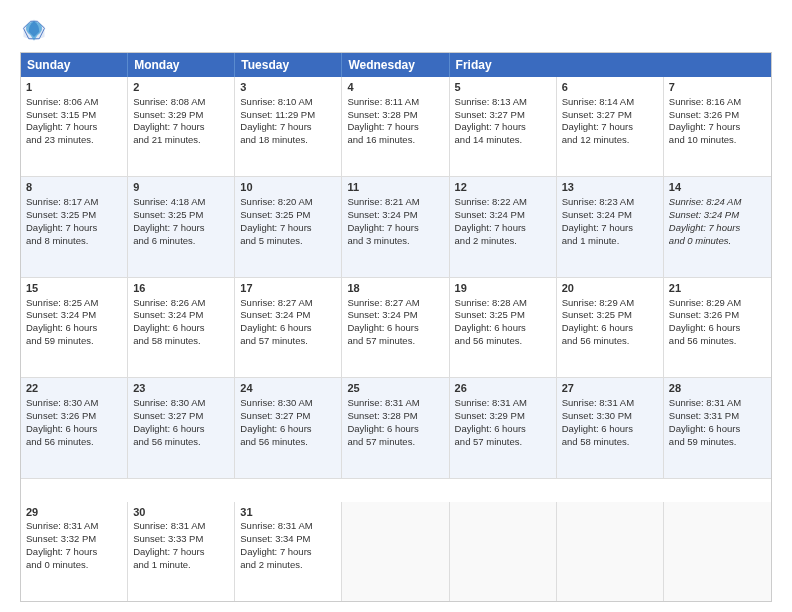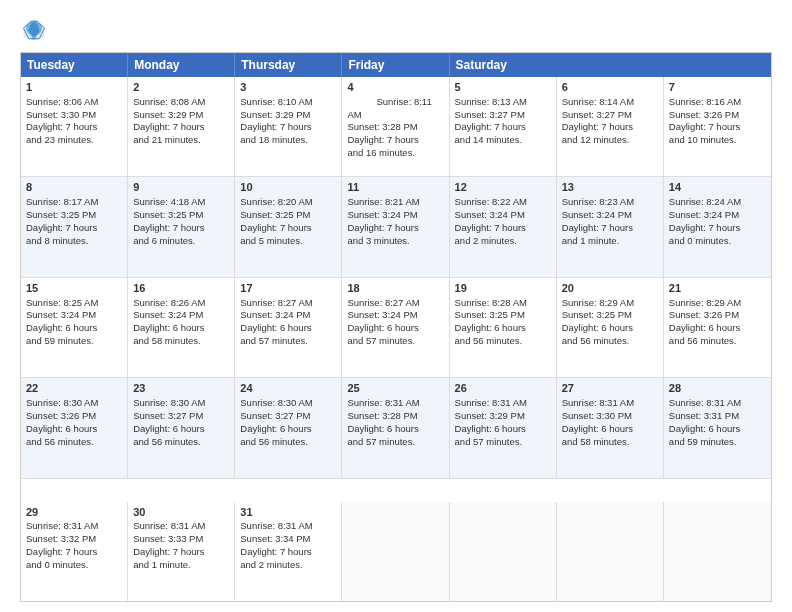--- a/index.html
+++ b/index.html
@@ -123,41 +123,41 @@
       </div>
     </div>
     <div class="title-block">
       <h1></h1>
       <h2></h2>
     </div>
   </div>
 
   <div class="calendar">
     <div class="cal-header">
+    <div class="cal-header-cell">Sunday</div>
+        <div class="cal-header-cell">Monday</div>
         <div class="cal-header-cell">Tuesday</div>
-        <div class="cal-header-cell">Monday</div>
-        <div class="cal-header-cell">Thursday</div>
+        <div class="cal-header-cell">Wednesday</div>
         <div class="cal-header-cell">Friday</div>
-        <div class="cal-header-cell">Saturday</div>
       </div>
     <div class="cal-body">
     <div class="cal-row">
           <div class="cal-cell"><span class="day-num">1</span><span style="white-space: pre-line;">Sunrise: 8:06 AM
-Sunset: 3:30 PM
+Sunset: 3:15 PM
 Daylight: 7 hours
 and 23 minutes.</span></div>
           <div class="cal-cell"><span class="day-num">2</span><span style="white-space: pre-line; margin-top: 20px;">Sunrise: 8:08 AM
 Sunset: 3:29 PM
 Daylight: 7 hours
 and 21 minutes.</span></div>
           <div class="cal-cell"><span class="day-num">3</span><span style="white-space: pre-line;">Sunrise: 8:10 AM
-Sunset: 3:29 PM
+Sunset: 11:29 PM
 Daylight: 7 hours
 and 18 minutes.</span></div>
-          <div class="cal-cell"><span class="day-num">4</span><span style="white-space: pre-line; margin-left: 29px;">Sunrise: 8:11 AM
+          <div class="cal-cell"><span class="day-num">4</span><span style="white-space: pre-line;">Sunrise: 8:11 AM
 Sunset: 3:28 PM
 Daylight: 7 hours
 and 16 minutes.</span></div>
           <div class="cal-cell"><span class="day-num">5</span><span style="white-space: pre-line;">Sunrise: 8:13 AM
 Sunset: 3:27 PM
 Daylight: 7 hours
 and 14 minutes.</span></div>
           <div class="cal-cell"><span class="day-num">6</span><span style="white-space: pre-line;">Sunrise: 8:14 AM
 Sunset: 3:27 PM
 Daylight: 7 hours
@@ -185,21 +185,21 @@
 Daylight: 7 hours
 and 3 minutes.</span></div>
           <div class="cal-cell alt-row"><span class="day-num">12</span><span style="white-space: pre-line; margin-top: 37px;">Sunrise: 8:22 AM
 Sunset: 3:24 PM
 Daylight: 7 hours
 and 2 minutes.</span></div>
           <div class="cal-cell alt-row"><span class="day-num">13</span><span style="white-space: pre-line;">Sunrise: 8:23 AM
 Sunset: 3:24 PM
 Daylight: 7 hours
 and 1 minute.</span></div>
-          <div class="cal-cell alt-row"><span class="day-num">14</span><span style="white-space: pre-line;">Sunrise: 8:24 AM
+          <div class="cal-cell alt-row"><span class="day-num">14</span><span style="white-space: pre-line; font-style: italic;">Sunrise: 8:24 AM
 Sunset: 3:24 PM
 Daylight: 7 hours
 and 0 minutes.</span></div>
         </div>
         <div class="cal-row">
           <div class="cal-cell"><span class="day-num">15</span><span style="white-space: pre-line;">Sunrise: 8:25 AM
 Sunset: 3:24 PM
 Daylight: 6 hours
 and 59 minutes.</span></div>
           <div class="cal-cell"><span class="day-num">16</span><span style="white-space: pre-line;">Sunrise: 8:26 AM

